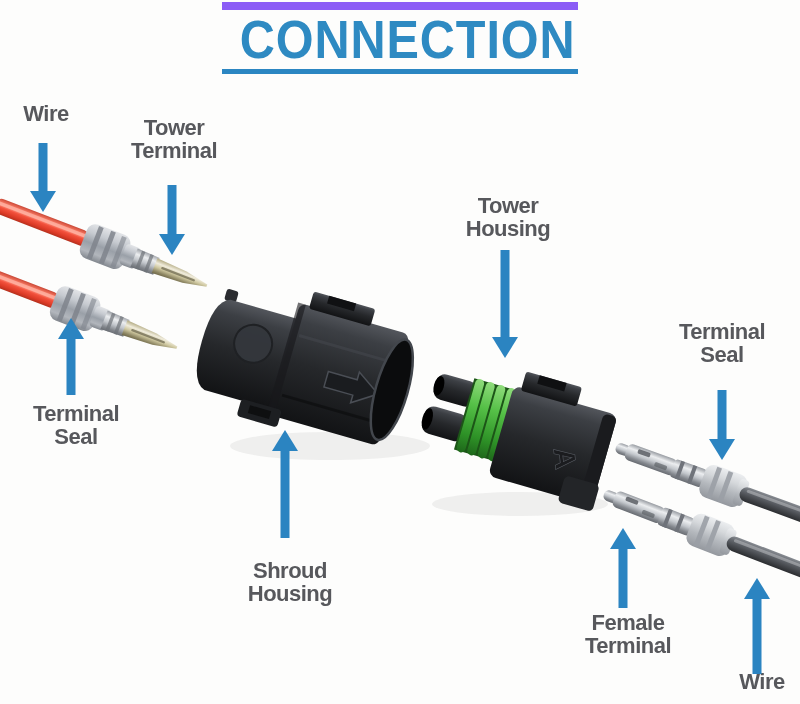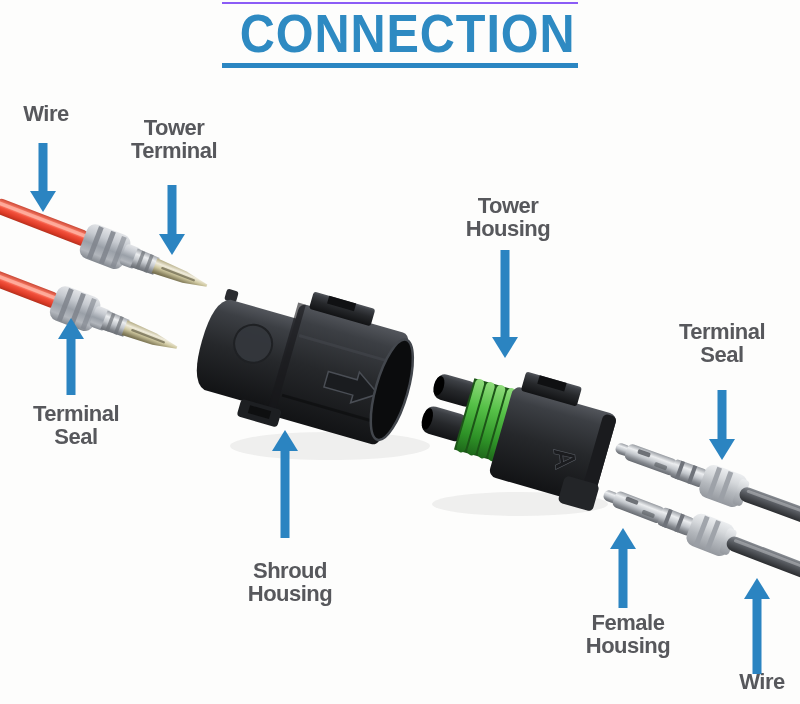--- a/index.html
+++ b/index.html
@@ -2,21 +2,21 @@
 <html><head>
 <meta charset="utf-8">
 <style>
   html,body{margin:0;padding:0;background:#ffffff;}
   #stage{position:relative;width:800px;height:704px;background:#fdfdfc;overflow:hidden;
          font-family:"Liberation Sans", sans-serif;}
   #photo-layer{position:absolute;left:0;top:0;}
 
   
   .title-block{position:absolute;left:222px;top:2px;width:356px;
-               border-top:2px solid #8b5cf6;border-bottom:5px solid #2b86c2;
+               border-top:8px solid #8b5cf6;border-bottom:5px solid #2b86c2;
                padding:1px 0 2px;text-align:center;}
   .title-block h1{margin:0;font-size:54px;line-height:56px;font-weight:bold;color:#2e8ac2;
                   letter-spacing:1px;transform:scaleX(.9);transform-origin:50% 50%;white-space:nowrap;}
 
   
   .label{position:absolute;transform:translateX(-50%);text-align:center;
          font-size:22px;line-height:1.03;font-weight:bold;color:#57585c;
          letter-spacing:-0.5px;white-space:pre-line;}
 
   
@@ -179,21 +179,21 @@
 Terminal</div>
   <div class="label" style="left:76px;top:403px">Terminal
 Seal</div>
   <div class="label" style="left:290px;top:560px">Shroud
 Housing</div>
   <div class="label" style="left:508px;top:195px">Tower
 Housing</div>
   <div class="label" style="left:722px;top:321px">Terminal
 Seal</div>
   <div class="label" style="left:628px;top:612px">Female
-Housing</div>
+Terminal</div>
   <div class="label" style="left:762px;top:671px">Wire</div>
 
   <div class="arrow down" style="left:43px;top:143px;height:69px">
       <i class="shaft"></i>
       <i class="head"></i>
     </div>
   <div class="arrow down" style="left:172px;top:185px;height:70px">
       <i class="shaft"></i>
       <i class="head"></i>
     </div>

